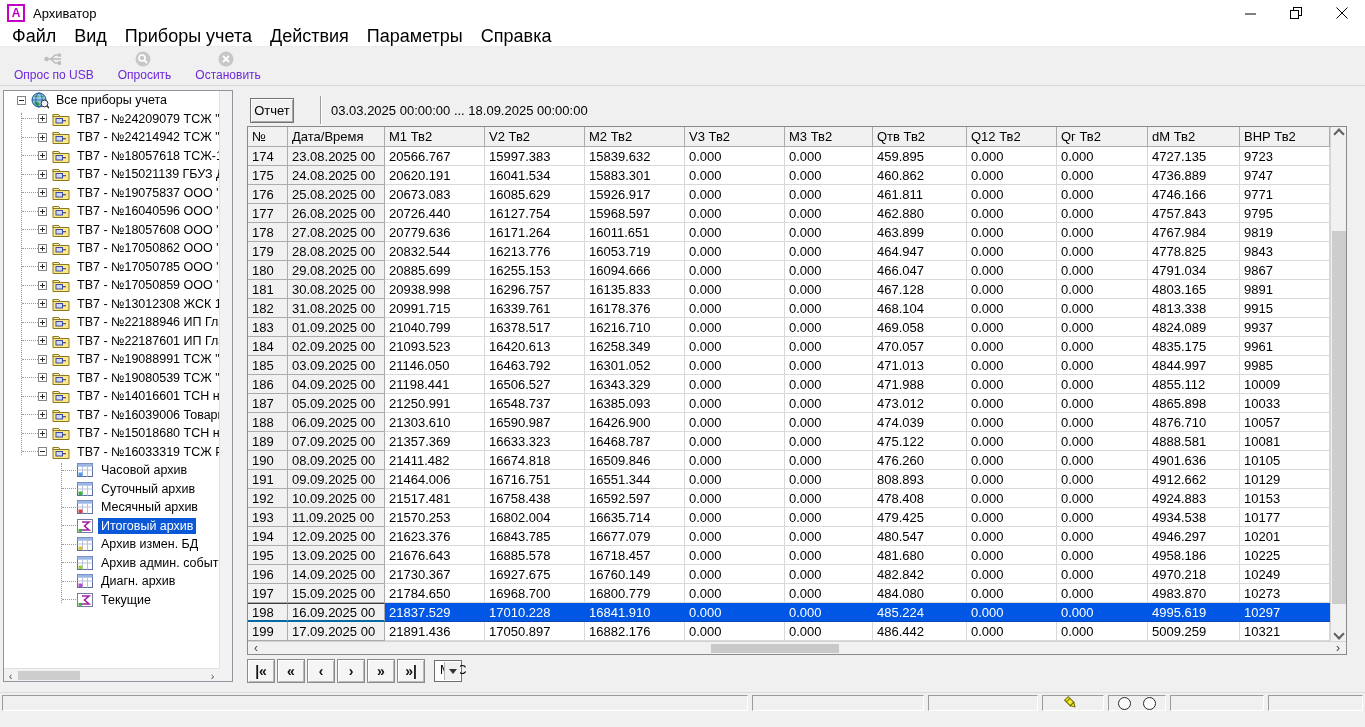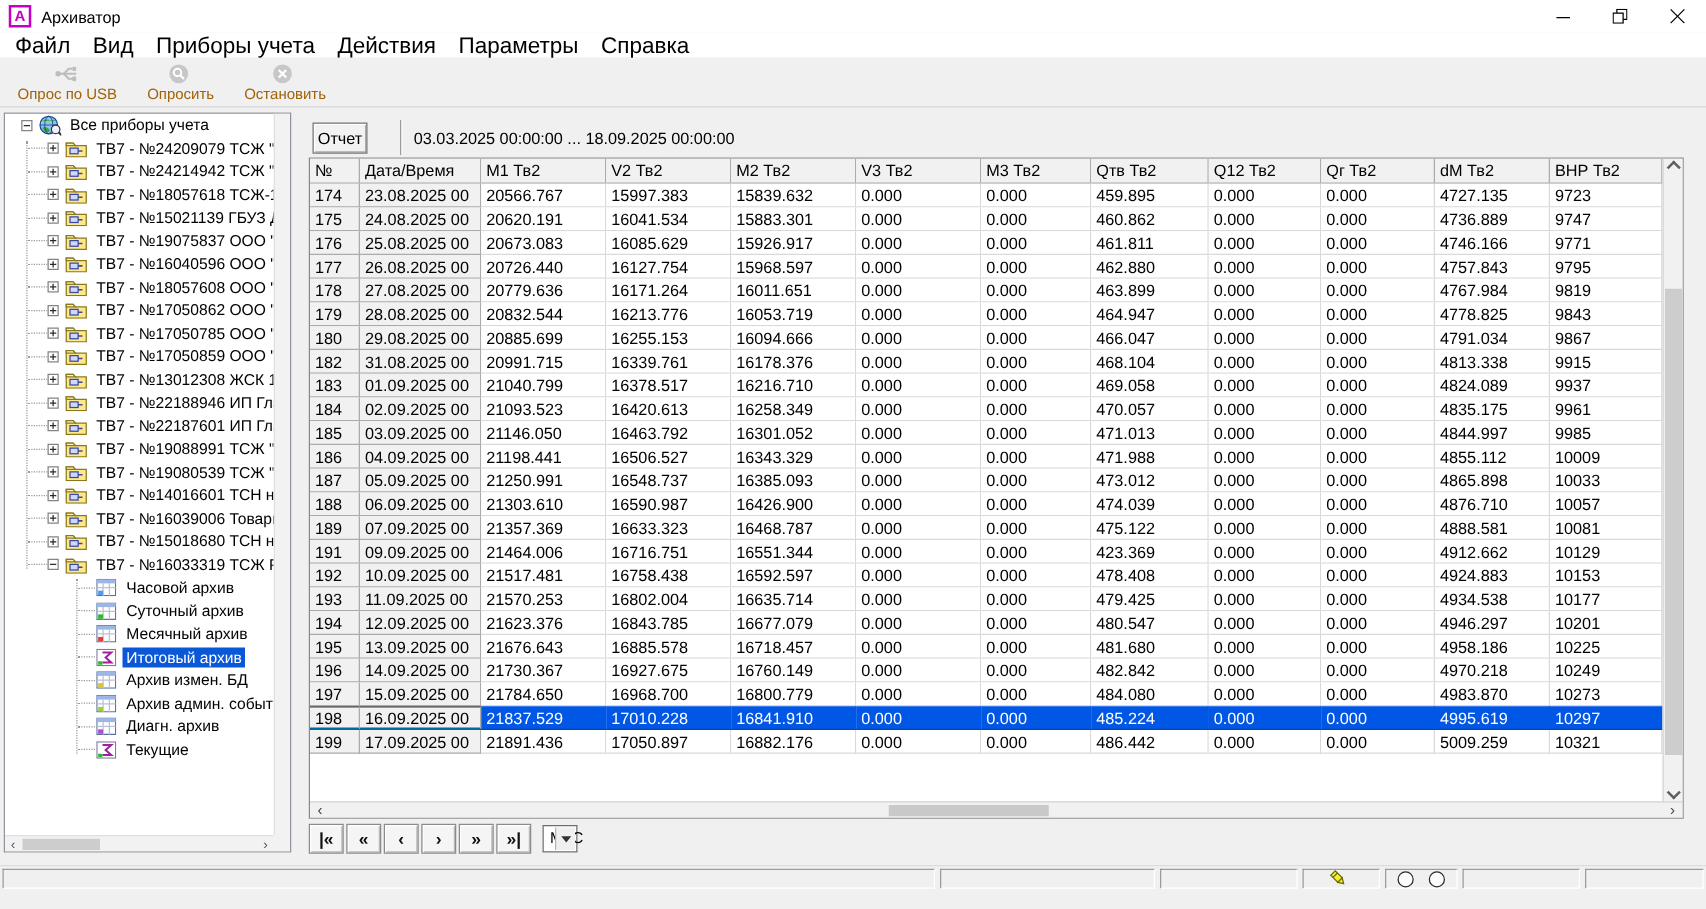--- a/index.html
+++ b/index.html
@@ -16,21 +16,21 @@
   .win-btn{width:46px;height:26px;display:flex;align-items:center;justify-content:center}
 
   
   .menubar{position:absolute;left:0;top:26px;width:100%;height:21px;background:#fff;display:flex;align-items:center;padding-left:3px;border-bottom:1px solid #ececec}
   .menu-item{padding:2px 9px;font-size:18px}
 
   
   .toolbar{position:absolute;left:0;top:47px;width:100%;height:39px;background:#f0f0f0;border-bottom:1px solid #d8d8d8;
     display:flex;align-items:center;padding-left:2px}
   .tb-btn{display:flex;flex-direction:column;align-items:center;justify-content:center;padding:1px 12px;gap:1px}
-  .tb-label{color:#a16207;font-size:12px}
+  .tb-label{color:#6d28d9;font-size:12px}
 
   
   .tree-panel{position:absolute;left:3px;top:90px;width:230px;height:592px;background:#fff;border:1px solid #8f949d}
   .tree-content{position:absolute;left:0;top:0;right:13px;bottom:13px;overflow:hidden;padding-top:0}
   .tree-row{height:18.5px;display:flex;align-items:center;white-space:nowrap}
   .tree-row.r0{padding-left:13px}
   .tree-row.r1{padding-left:18px}
   .tree-row.r2{padding-left:58px}
   .conn{height:0;border-top:1px dotted #9a9a9a;flex:none}
   .conn.c1{width:16px}
@@ -681,20 +681,34 @@
             <td>16094.666</td>
             <td>0.000</td>
             <td>0.000</td>
             <td>466.047</td>
             <td>0.000</td>
             <td>0.000</td>
             <td>4791.034</td>
             <td>9867</td>
           </tr>
           <tr>
+            <td class="fixed">181</td>
+            <td class="fixed">30.08.2025 00</td>
+            <td>20938.998</td>
+            <td>16296.757</td>
+            <td>16135.833</td>
+            <td>0.000</td>
+            <td>0.000</td>
+            <td>467.128</td>
+            <td>0.000</td>
+            <td>0.000</td>
+            <td>4803.165</td>
+            <td>9891</td>
+          </tr>
+          <tr>
             <td class="fixed">182</td>
             <td class="fixed">31.08.2025 00</td>
             <td>20991.715</td>
             <td>16339.761</td>
             <td>16178.376</td>
             <td>0.000</td>
             <td>0.000</td>
             <td>468.104</td>
             <td>0.000</td>
             <td>0.000</td>
@@ -793,28 +807,42 @@
             <td>16468.787</td>
             <td>0.000</td>
             <td>0.000</td>
             <td>475.122</td>
             <td>0.000</td>
             <td>0.000</td>
             <td>4888.581</td>
             <td>10081</td>
           </tr>
           <tr>
+            <td class="fixed">190</td>
+            <td class="fixed">08.09.2025 00</td>
+            <td>21411.482</td>
+            <td>16674.818</td>
+            <td>16509.846</td>
+            <td>0.000</td>
+            <td>0.000</td>
+            <td>476.260</td>
+            <td>0.000</td>
+            <td>0.000</td>
+            <td>4901.636</td>
+            <td>10105</td>
+          </tr>
+          <tr>
             <td class="fixed">191</td>
             <td class="fixed">09.09.2025 00</td>
             <td>21464.006</td>
             <td>16716.751</td>
             <td>16551.344</td>
             <td>0.000</td>
             <td>0.000</td>
-            <td>423.369</td>
+            <td>808.893</td>
             <td>0.000</td>
             <td>0.000</td>
             <td>4912.662</td>
             <td>10129</td>
           </tr>
           <tr>
             <td class="fixed">192</td>
             <td class="fixed">10.09.2025 00</td>
             <td>21517.481</td>
             <td>16758.438</td>

